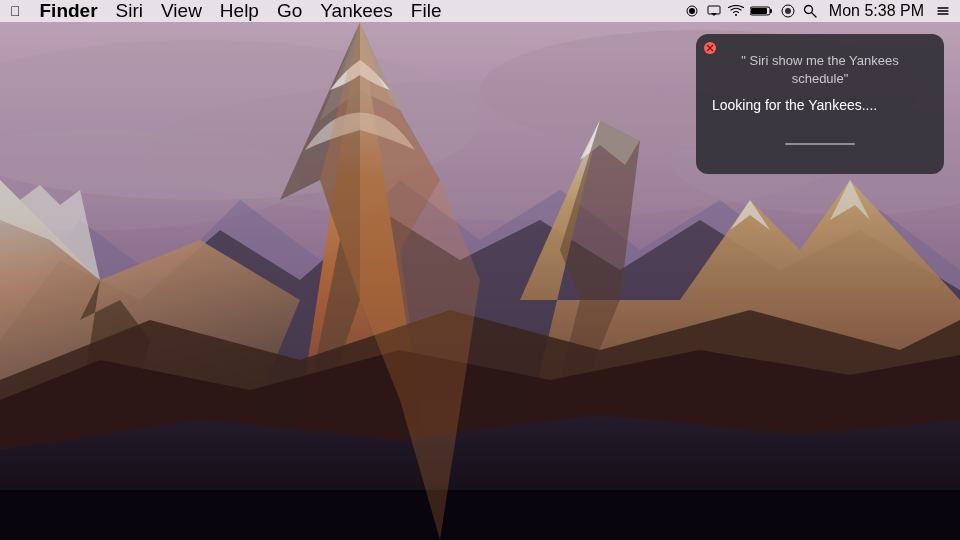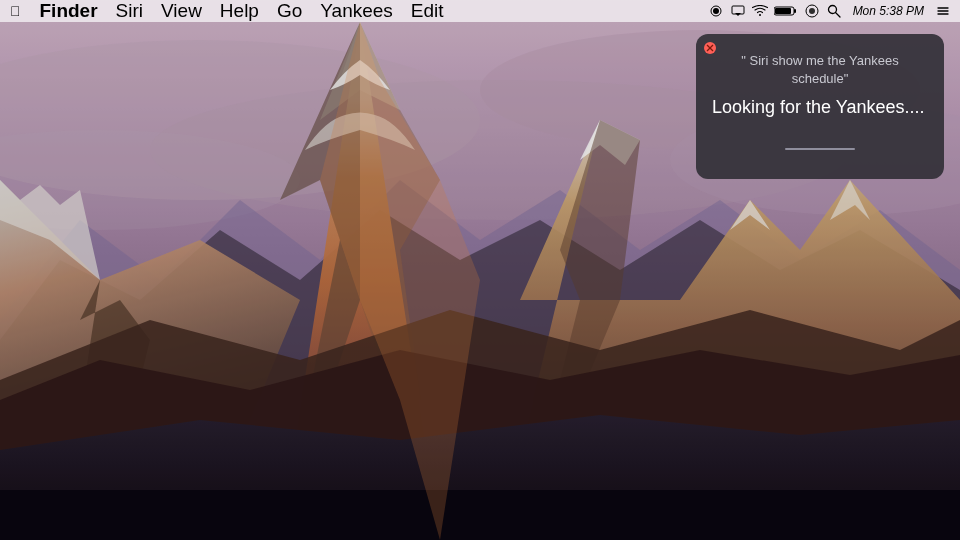--- a/index.html
+++ b/index.html
@@ -105,24 +105,23 @@
     .status-icon {
       width: 18px;
       height: 22px;
       display: flex;
       align-items: center;
       justify-content: center;
       font-size: 12px;
     }
 
     .time-display {
-      font-size: 12px;
+      font-size: 16px;
       padding: 0 6px;
       white-space: nowrap;
-      font-style: italic;
     }
 
     
     #siri-dialog {
       position: absolute;
       top: 34px;
       right: 16px;
       width: 248px;
       background: rgba(50, 48, 55, 0.92);
       border-radius: 12px;
@@ -149,21 +148,21 @@
       font-size: 13px;
       color: #c8c8d0;
       text-align: center;
       margin-bottom: 8px;
       margin-top: 4px;
       font-style: normal;
       line-height: 1.4;
     }
 
     #siri-status {
-      font-size: 18px;
+      font-size: 14px;
       color: #ffffff;
       font-weight: 400;
       margin-bottom: 19px;
       line-height: 1.3;
     }
 
     #siri-waveform {
       display: flex;
       align-items: center;
       justify-content: center;
@@ -272,21 +271,21 @@
 
   <div id="menubar">
     <div id="menubar-left">
       <div class="menu-item apple-logo"></div>
       <div class="menu-item bold">Finder</div>
       <div class="menu-item">Siri</div>
       <div class="menu-item">View</div>
       <div class="menu-item">Help</div>
       <div class="menu-item">Go</div>
       <div class="menu-item">Yankees</div>
-      <div class="menu-item">Edit</div>
+      <div class="menu-item">File</div>
     </div>
     <div id="menubar-right">
 
       <div class="status-icon">
         <svg width="12" height="12" viewBox="0 0 12 12">
             <circle cx="6" cy="6" r="5" stroke="#000" stroke-width="1" fill="none"></circle>
             <circle cx="6" cy="6" r="3" fill="#000"></circle>
           </svg>
       </div>
 

